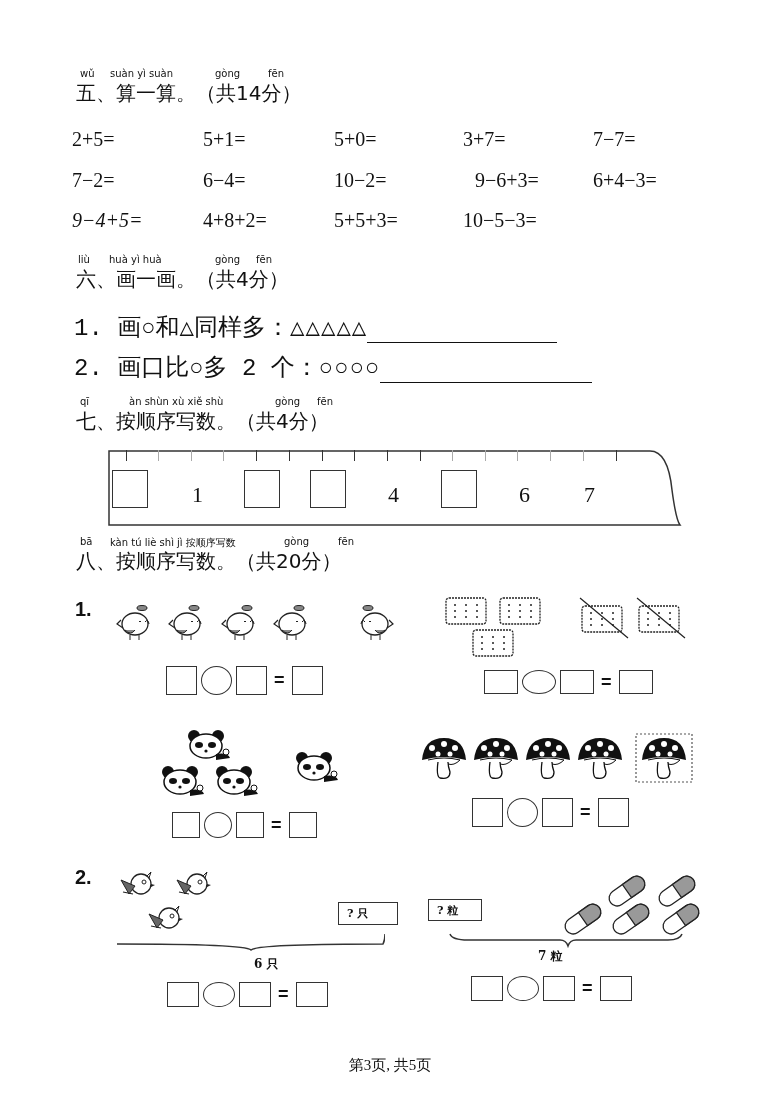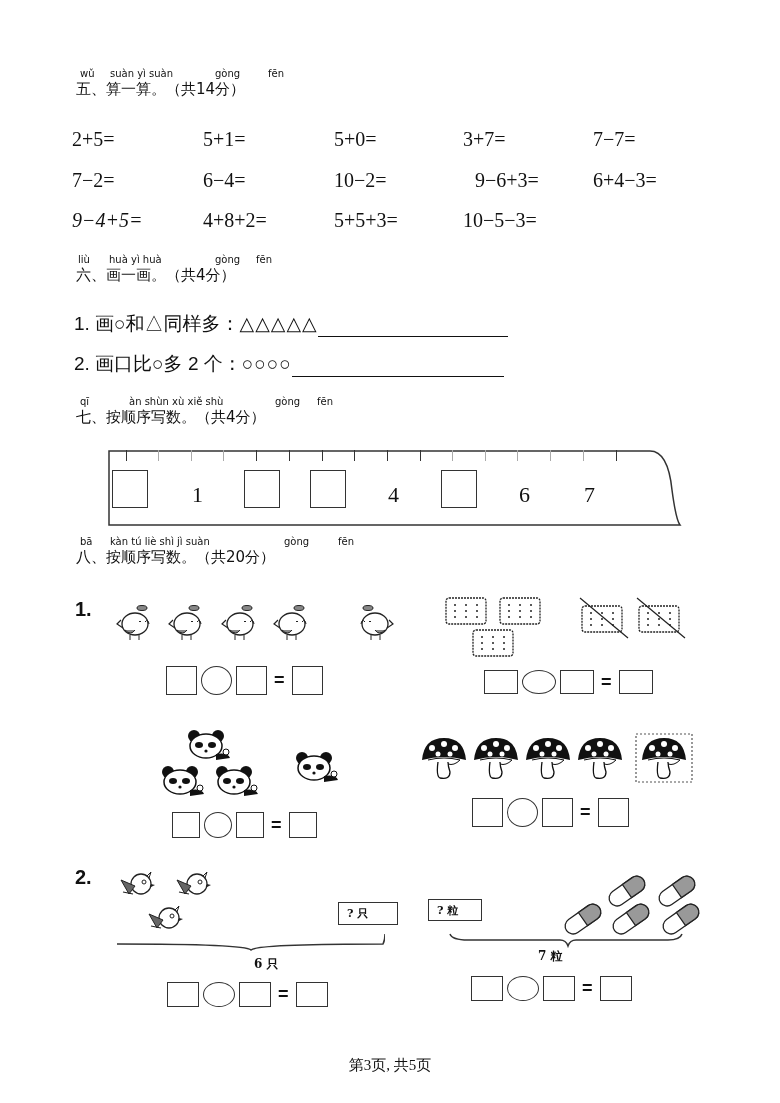--- a/index.html
+++ b/index.html
@@ -1,22 +1,22 @@
 <!DOCTYPE html>
 <html><head>
 <meta charset="utf-8">
 <style>
   html, body { margin:0; padding:0; background:#ffffff; }
   body { width:780px; height:1103px; position:relative; overflow:hidden; color:#111; font-family:"DejaVu Sans", sans-serif; }
   .abs { position:absolute; }
   .heading { position:absolute; left:76px; }
   .pinyin { position:absolute; top:0; font-size:10px; font-family:"DejaVu Sans", sans-serif; color:#111; white-space:nowrap; }
-  .htext { position:absolute; top:12px; left:0; font-size:15px; white-space:nowrap; font-family:"DejaVu Sans", sans-serif;text-align:right; }
+  .htext { position:absolute; top:12px; left:0; font-size:20px; white-space:nowrap; font-family:"DejaVu Sans", sans-serif;text-align:right; }
   .eq { position:absolute; font-family:"Liberation Serif", serif; font-size:20px; white-space:nowrap; }
-  .draw-line { position:absolute; font-family:Liberation Sans, sans-serif; font-size:19px; white-space:nowrap; }
+  .draw-line { position:absolute; font-family:Liberation Mono, monospace; font-size:24px; white-space:nowrap; }
   .blank { display:inline-block; border-bottom:1.5px solid #111; vertical-align:bottom; height:18px; }
   .ruler-num { position:absolute; font-family:"Liberation Serif", serif; font-size:22px; top:40px; }
   .ruler-box { position:absolute; top:20px; width:36px; height:38px; border:1.5px solid #333; box-sizing:border-box; background:#fff; }
   .tick { position:absolute; top:0; width:1.2px; height:11px; background:#333; }
   .tick.light { background:#aaa; }
   .qnum { position:absolute; font-family:"Liberation Sans", sans-serif; font-weight:bold; font-size:20px; }
   .ans { position:absolute; display:flex; align-items:center; gap:4px; }
   .ans .sq { width:31px; height:29px; border:1.5px solid #333; box-sizing:border-box; }
   .ans .ov { width:31px; height:29px; border:1.5px solid #333; border-radius:50%; box-sizing:border-box; }
   .ans .eqs { font-family:"Liberation Sans", sans-serif; font-size:18px; font-weight:bold; padding:0 3px; }
@@ -103,21 +103,21 @@
   <div class="ruler-box" style="left:136px;"></div>
   <div class="ruler-box" style="left:202px;"></div>
   <span class="ruler-num" style="left:280px; top:32px;">4</span>
   <div class="ruler-box" style="left:333px;"></div>
   <span class="ruler-num" style="left:411px; top:32px;">6</span>
   <span class="ruler-num" style="left:476px; top:32px;">7</span>
 </div>
 
 <div class="heading" style="top:536px;">
   <span class="pinyin" style="left:4px;">bā</span>
-  <span class="pinyin" style="left:34px;">kàn tú liè shì jì suàn</span>
+  <span class="pinyin" style="left:34px;">kàn tú liè shì jì 按顺序写数</span>
   <span class="pinyin" style="left:208px;">gòng</span>
   <span class="pinyin" style="left:262px;">fēn</span>
   <span class="htext">八、按顺序写数。（共20分）</span>
 </div>
 
 <span class="qnum" style="left:75px; top:598px;">1.</span>
 
 <svg class="abs" style="left:115px; top:600px;" width="290" height="50">
   <defs>
     <g id="chick">

